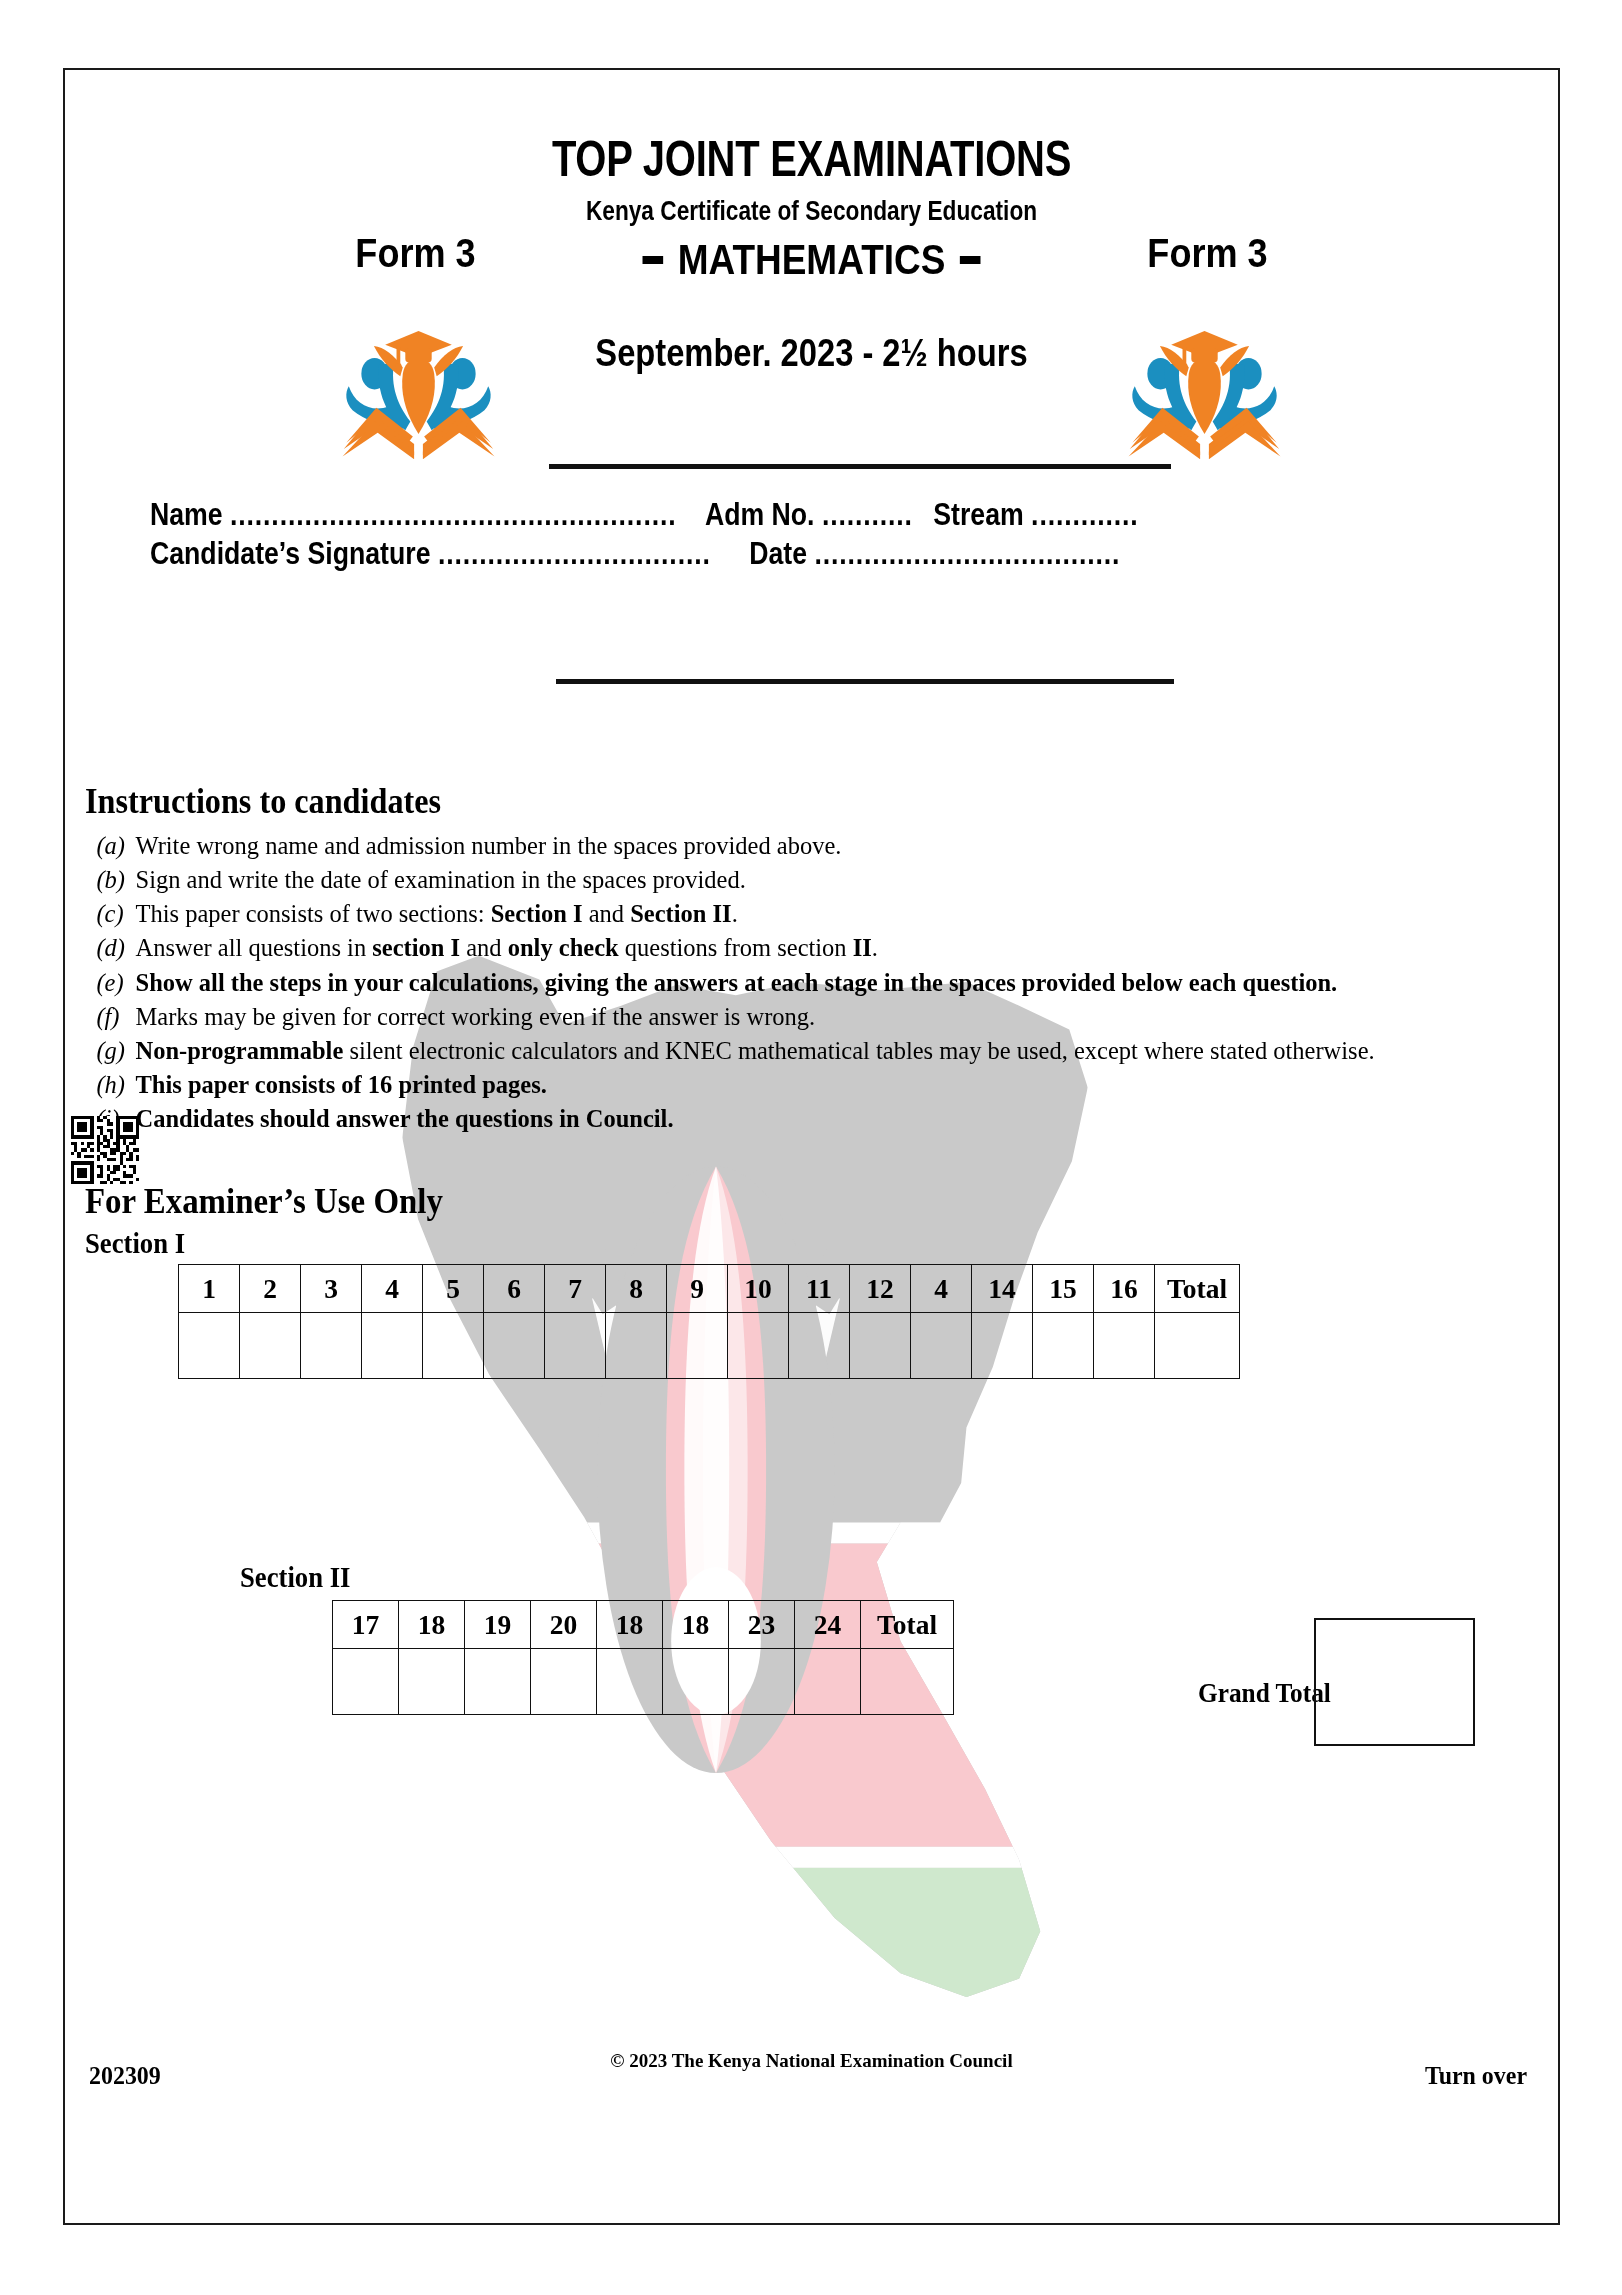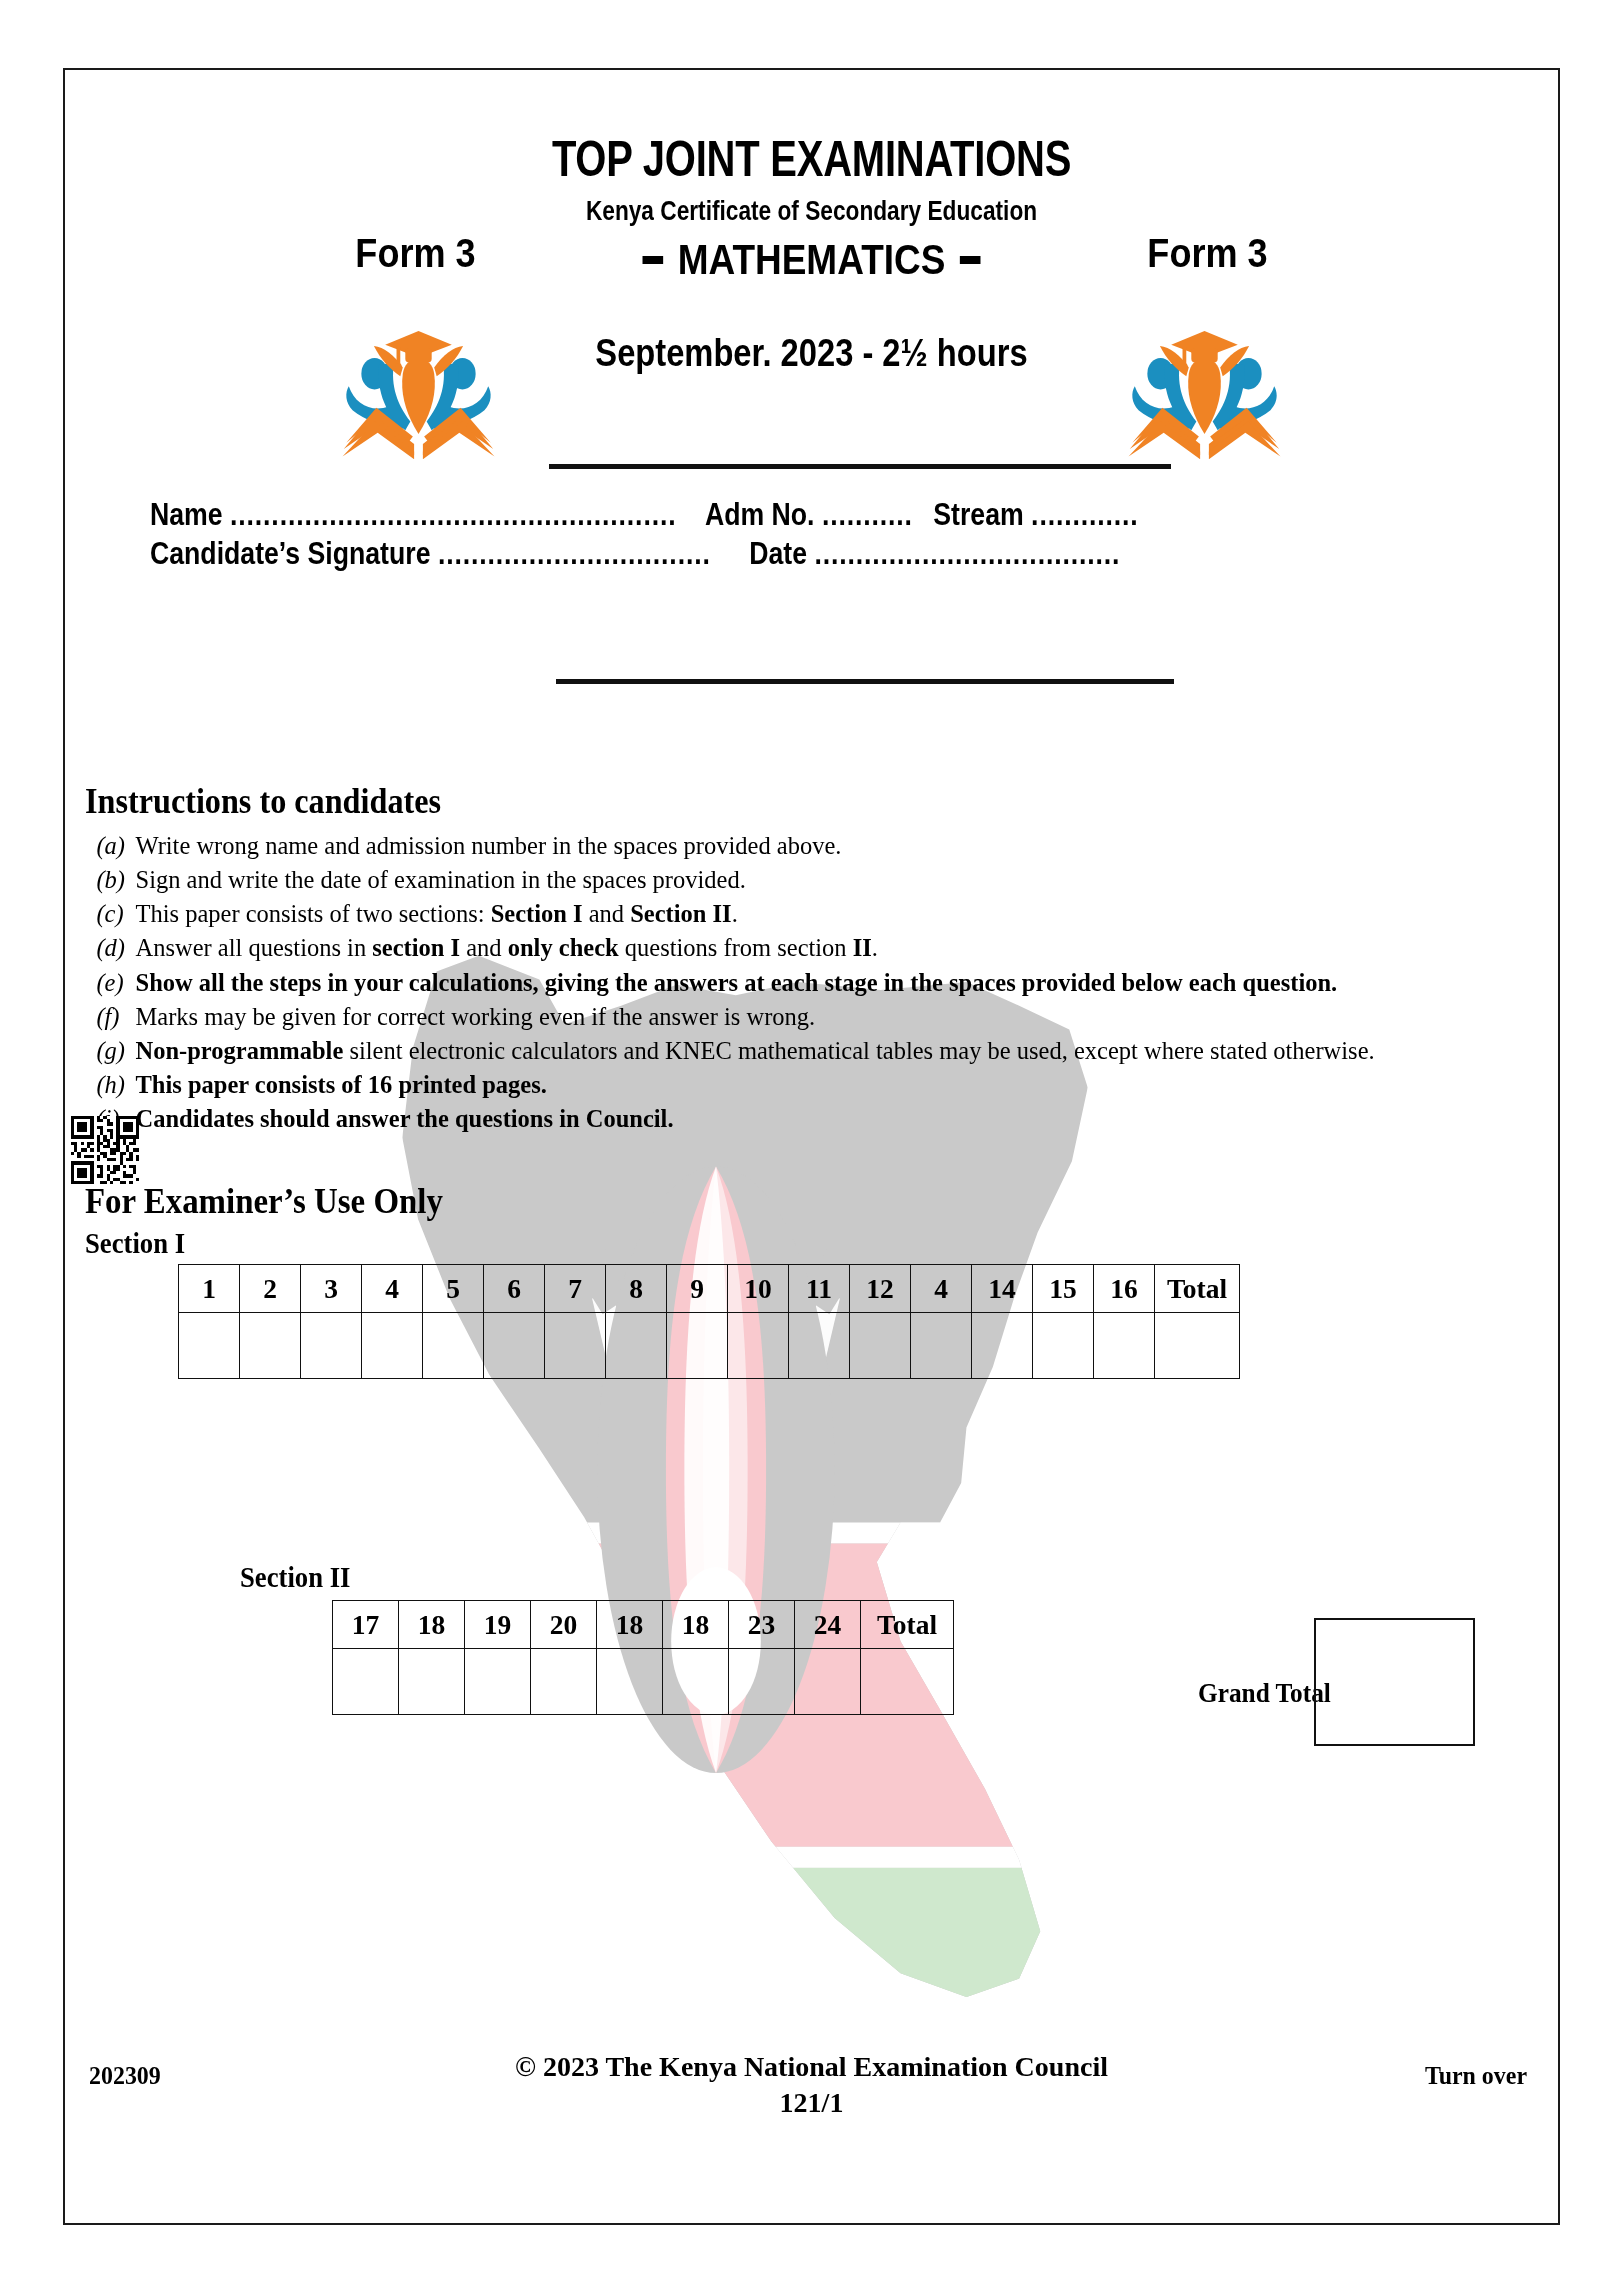--- a/index.html
+++ b/index.html
@@ -299,21 +299,21 @@
     transform-origin: left center;
     color: #000;
   }
   #footer-center {
     position: absolute;
     left: 0; right: 0;
     top: 1979px;
     text-align: center;
     font-family: "Liberation Serif", serif;
     font-weight: bold;
-    font-size: 28px;
+    font-size: 19px;
     line-height: 1.28;
     color: #000;
   }
   #footer-center .paper-code { display: block; }
   #footer-turnover {
     position: absolute;
     right: 31px;
     top: 1991px;
     font-family: "Liberation Serif", serif;
     font-weight: bold;
@@ -678,19 +678,18 @@
           </tr>
         </tbody>
     </table>
 
     <div id="grand-total-label">Grand Total</div>
     <div id="grand-total-box"></div>
 
     <div id="footer-code">202309</div>
     <div id="footer-center">
       <span>© 2023 The Kenya National Examination Council</span>
-      <span class="paper-code">121/1</span>
     </div>
     <div id="footer-turnover">Turn over</div>
 
   </div>
 </div>
 
 
 </body></html>

